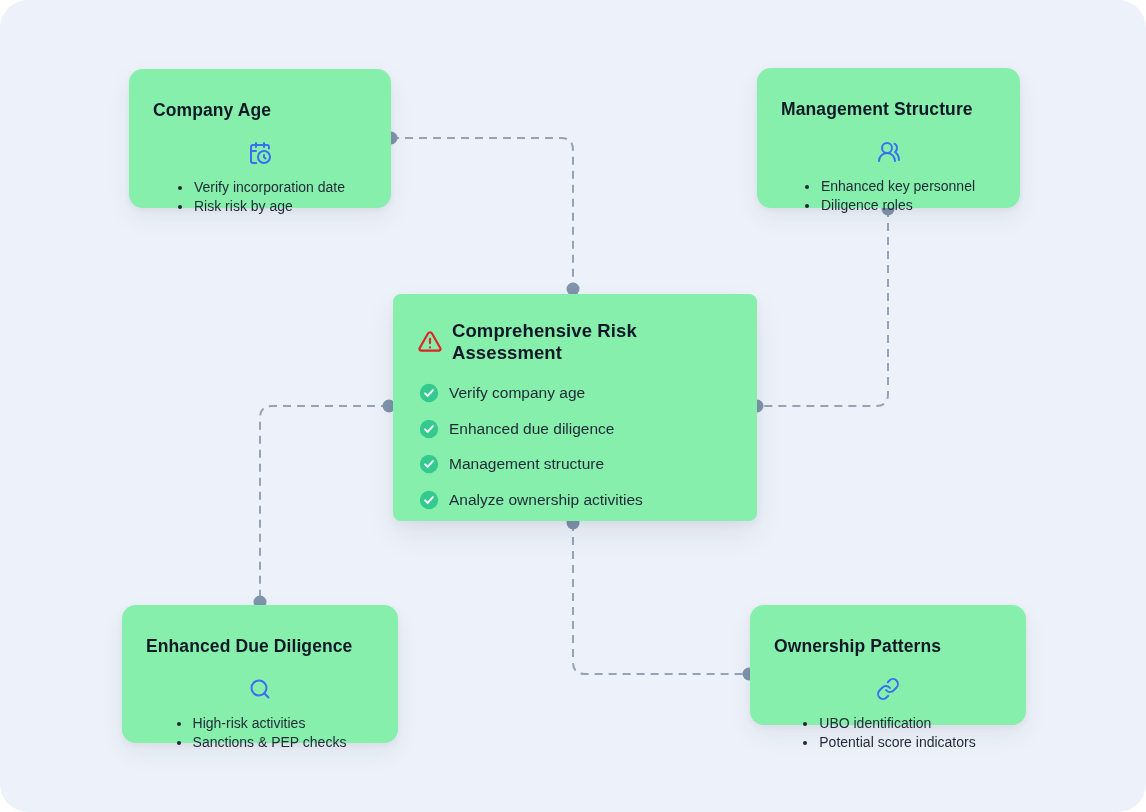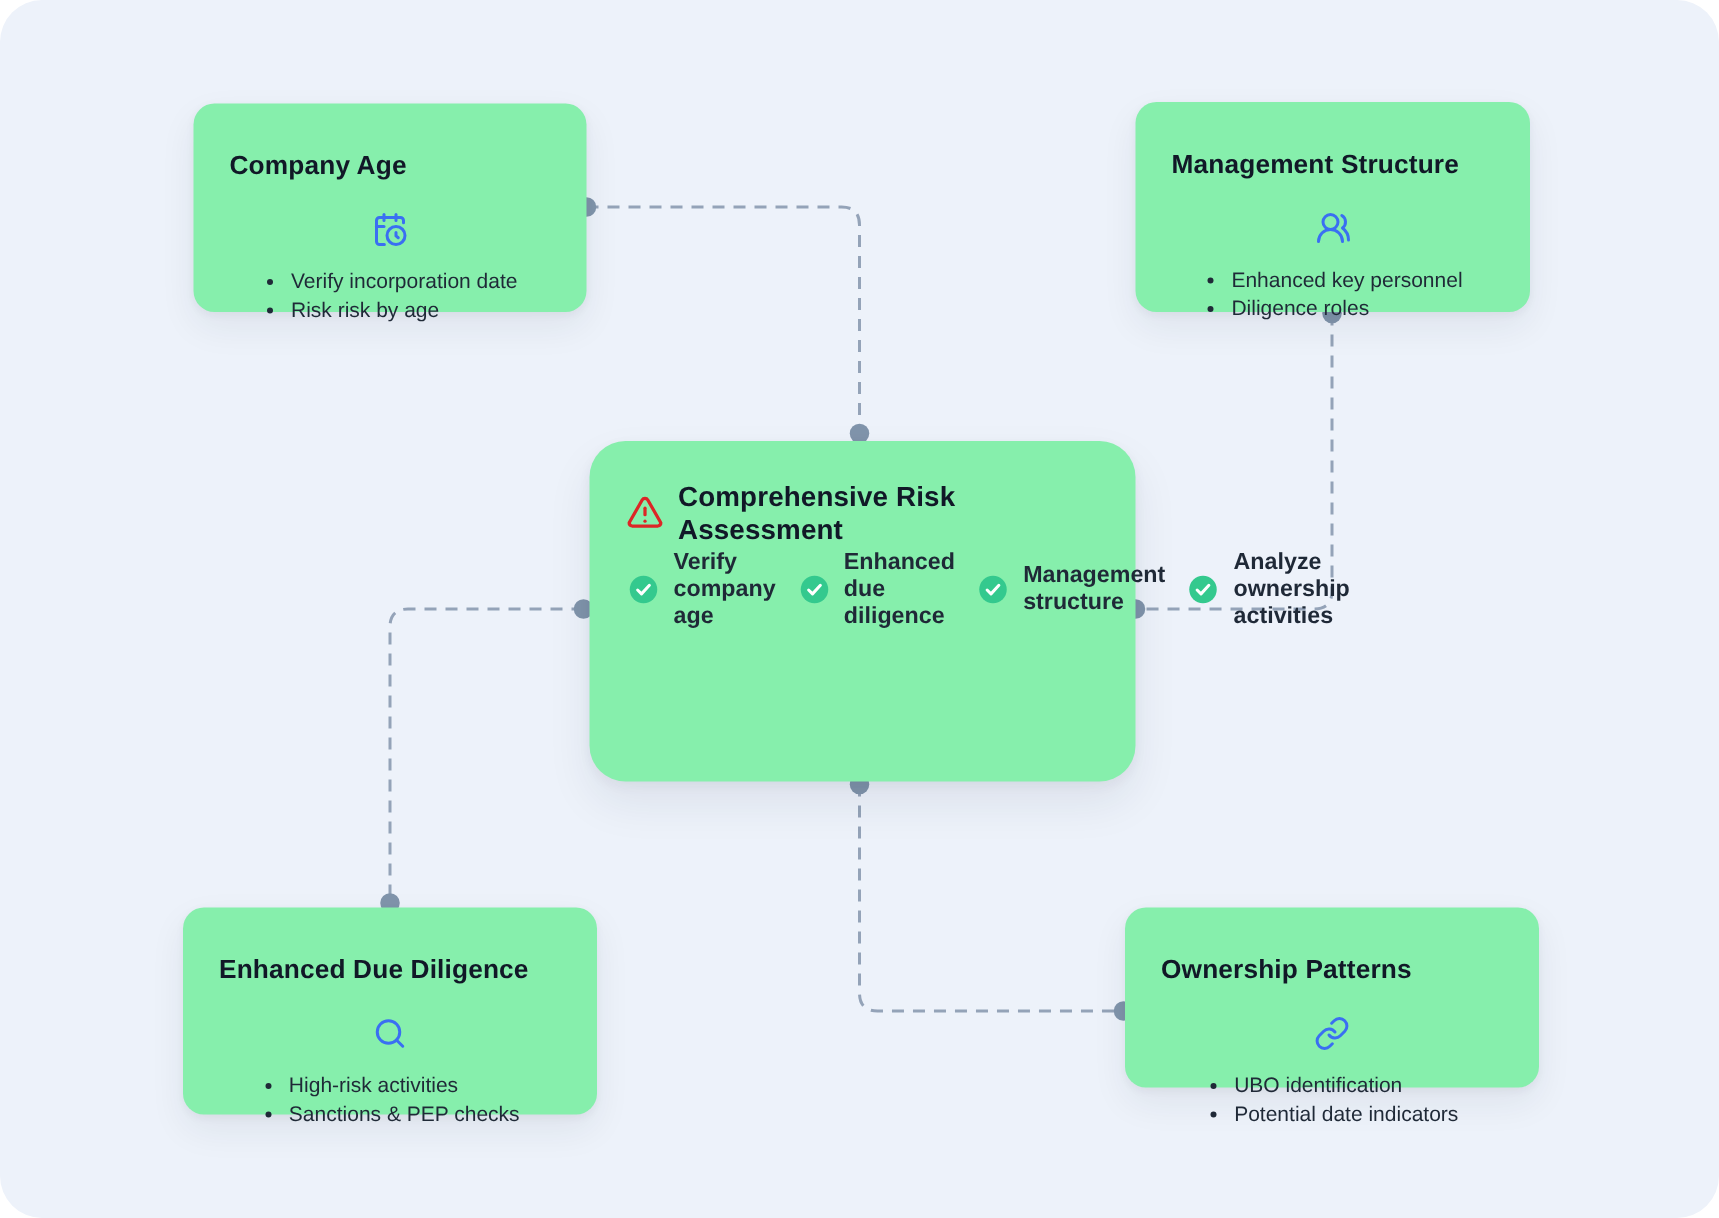--- a/index.html
+++ b/index.html
@@ -32,27 +32,27 @@
   }
   .node-icon { width: 24px; height: 24px; flex: 0 0 auto; color: #3a6ff2; }
   .node-icon svg { width: 24px; height: 24px; display: block; }
   ul.bullets {
     margin: 0; padding-left: 18px;
     font-size: 14px; line-height: 18.5px; color: #1f2937;
   }
   ul.bullets li { padding-left: 1px; }
 
   
-  .card.central { border-radius: 24px; padding: 26px 24px 0 24px;
+  .card.central { border-radius: 8px; padding: 26px 24px 0 24px;
     box-shadow: 0 14px 30px rgba(30,41,59,.08), 0 3px 8px rgba(30,41,59,.05); }
   .central-title-row { display: flex; align-items: center; gap: 9px; }
   .warn-icon { width: 26px; height: 26px; color: #dc2626; flex: 0 0 auto; }
   .warn-icon svg { width: 26px; height: 26px; display: block; }
   .central-title { font-size: 18.5px; font-weight: 700; color: #111827; letter-spacing: .1px; }
-  .check-list { margin-top: 19px; display: flex; flex-direction: row; gap: 15.5px; padding-left: 2px; font-weight: bold; }
+  .check-list { margin-top: 19px; display: flex; flex-direction: column; gap: 15.5px; padding-left: 2px; }
   .check-item { display: flex; align-items: center; gap: 10px; height: 20px; }
   .check-icon { width: 20px; height: 20px; flex: 0 0 auto; }
   .check-icon svg { width: 20px; height: 20px; display: block; }
   .check-item-label { font-size: 15.5px; color: #1f2937; }
 
   
   #card-company-age        { left: 129px; top: 69px;  width: 262px; height: 139px; }
   #card-management         { left: 757px; top: 68px;  width: 263px; height: 140px; }
   #card-central            { left: 393px; top: 294px; width: 364px; height: 227px; }
   #card-edd                { left: 122px; top: 605px; width: 276px; height: 138px; }
@@ -190,18 +190,18 @@
     <div class="card-title">Ownership Patterns</div>
     <div class="card-row">
       <span class="node-icon">
         <svg viewBox="0 0 24 24" stroke="currentColor" stroke-width="2" stroke-linecap="round" stroke-linejoin="round" fill="none">
           <path d="M10 13a5 5 0 0 0 7.54.54l3-3a5 5 0 0 0-7.07-7.07l-1.72 1.71"></path>
           <path d="M14 11a5 5 0 0 0-7.54-.54l-3 3a5 5 0 0 0 7.07 7.07l1.71-1.71"></path>
         </svg>
       </span>
       <ul class="bullets">
         <li>UBO identification</li>
-        <li>Potential date indicators</li>
+        <li>Potential score indicators</li>
       </ul>
     </div>
   </div>
 
 </div>
 
 </body></html>

